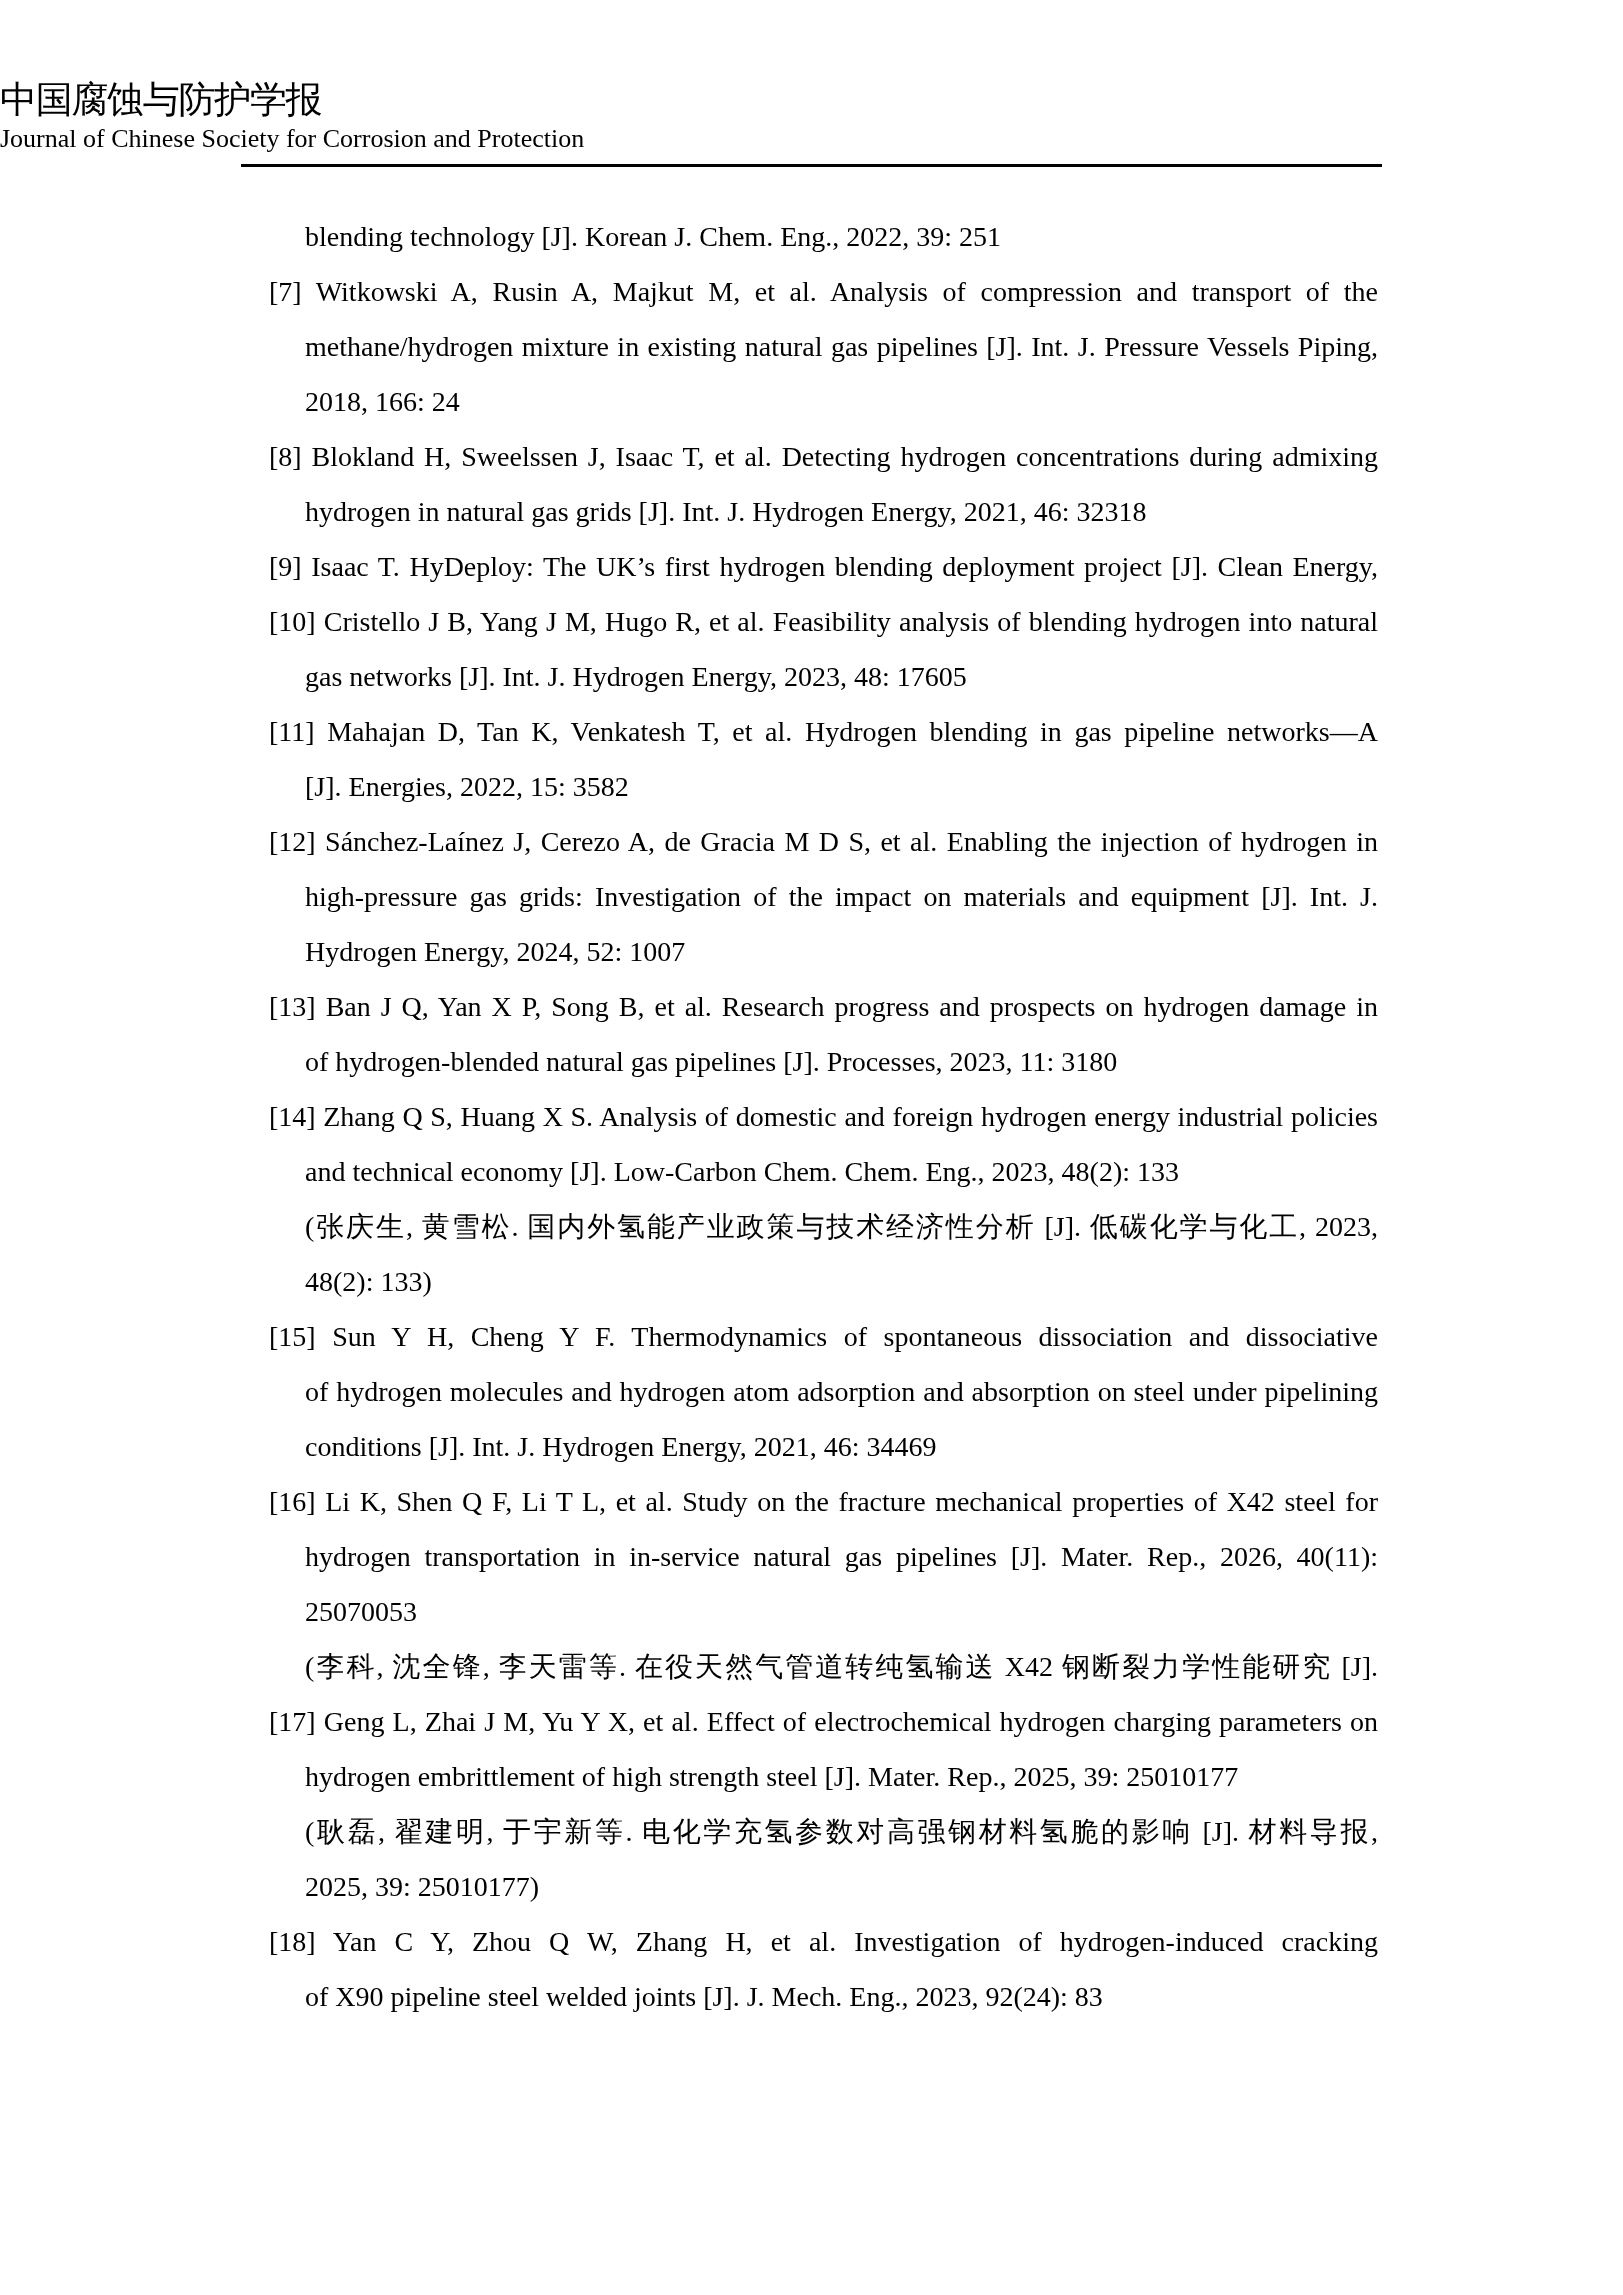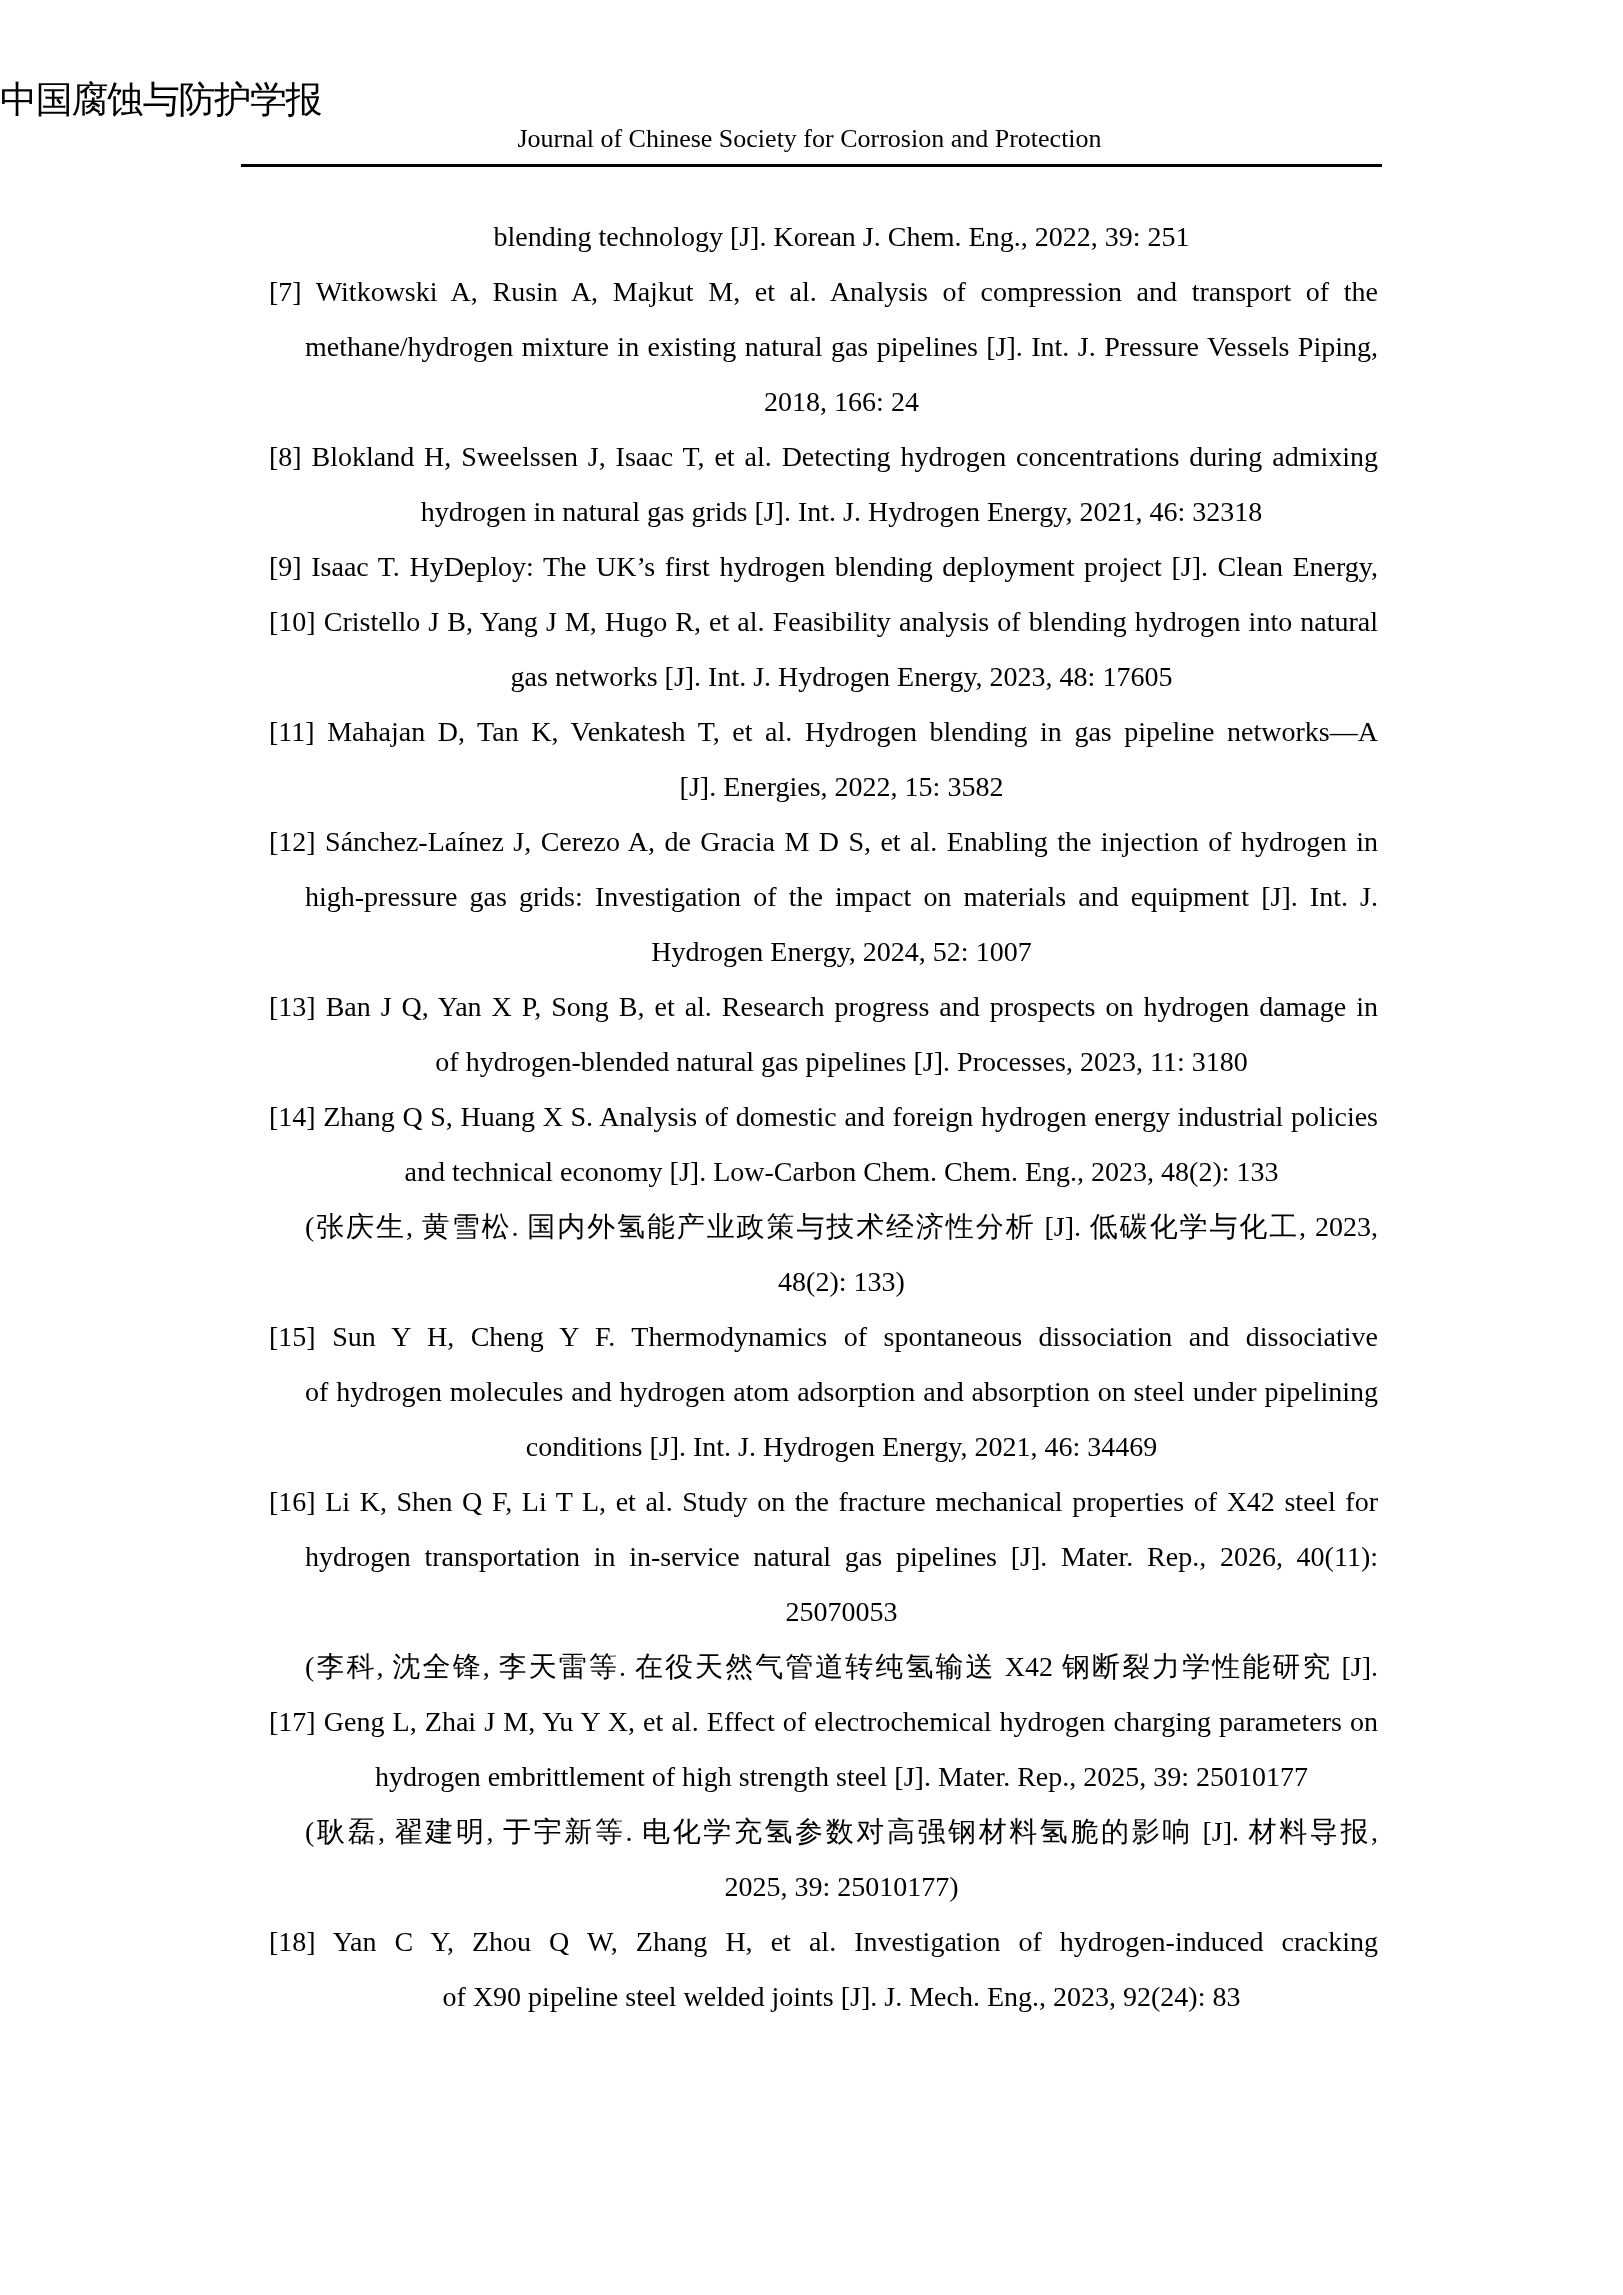--- a/index.html
+++ b/index.html
@@ -3,32 +3,32 @@
 <meta charset="utf-8">
 <style>
   html, body { margin: 0; padding: 0; background: #ffffff; }
   body { width: 1623px; height: 2295px; position: relative; overflow: hidden; color: #000; }
   .header-cn {
     position: absolute; left: 0; width: 1623px; top: 77px; 
     font-family: "DejaVu Serif", "Liberation Serif", serif; font-size: 37px; line-height: 46px;
     letter-spacing: -1.3px; font-weight: normal;
   }
   .header-en {
-    position: absolute; left: 0; width: 1619px; top: 124px; text-align: center;
+    position: absolute; left: 0; width: 1619px; top: 124px; text-align: left;
     font-family: "Liberation Serif", serif; font-size: 26px; line-height: 29px;
   }
   .header-rule {
     position: absolute; left: 241px; width: 1141px; top: 164px; height: 3.3px; background: #000;
   }
   .refs {
     position: absolute; left: 245px; top: 209px; width: 1133px;
     font-family: "Liberation Serif", serif; font-size: 28px; line-height: 55px;
   }
   .line {
-    display: block; white-space: nowrap; height: 55px; overflow: visible; text-align: center;
+    display: block; white-space: nowrap; height: 55px; overflow: visible;
   }
   .line.just {
     text-align: justify; text-align-last: justify; white-space: normal; overflow: hidden;
   }
   .indent { padding-left: 60px; }
   .first { padding-left: 0; margin-left: 24px; }
 </style>
 </head>
 <body>
 

